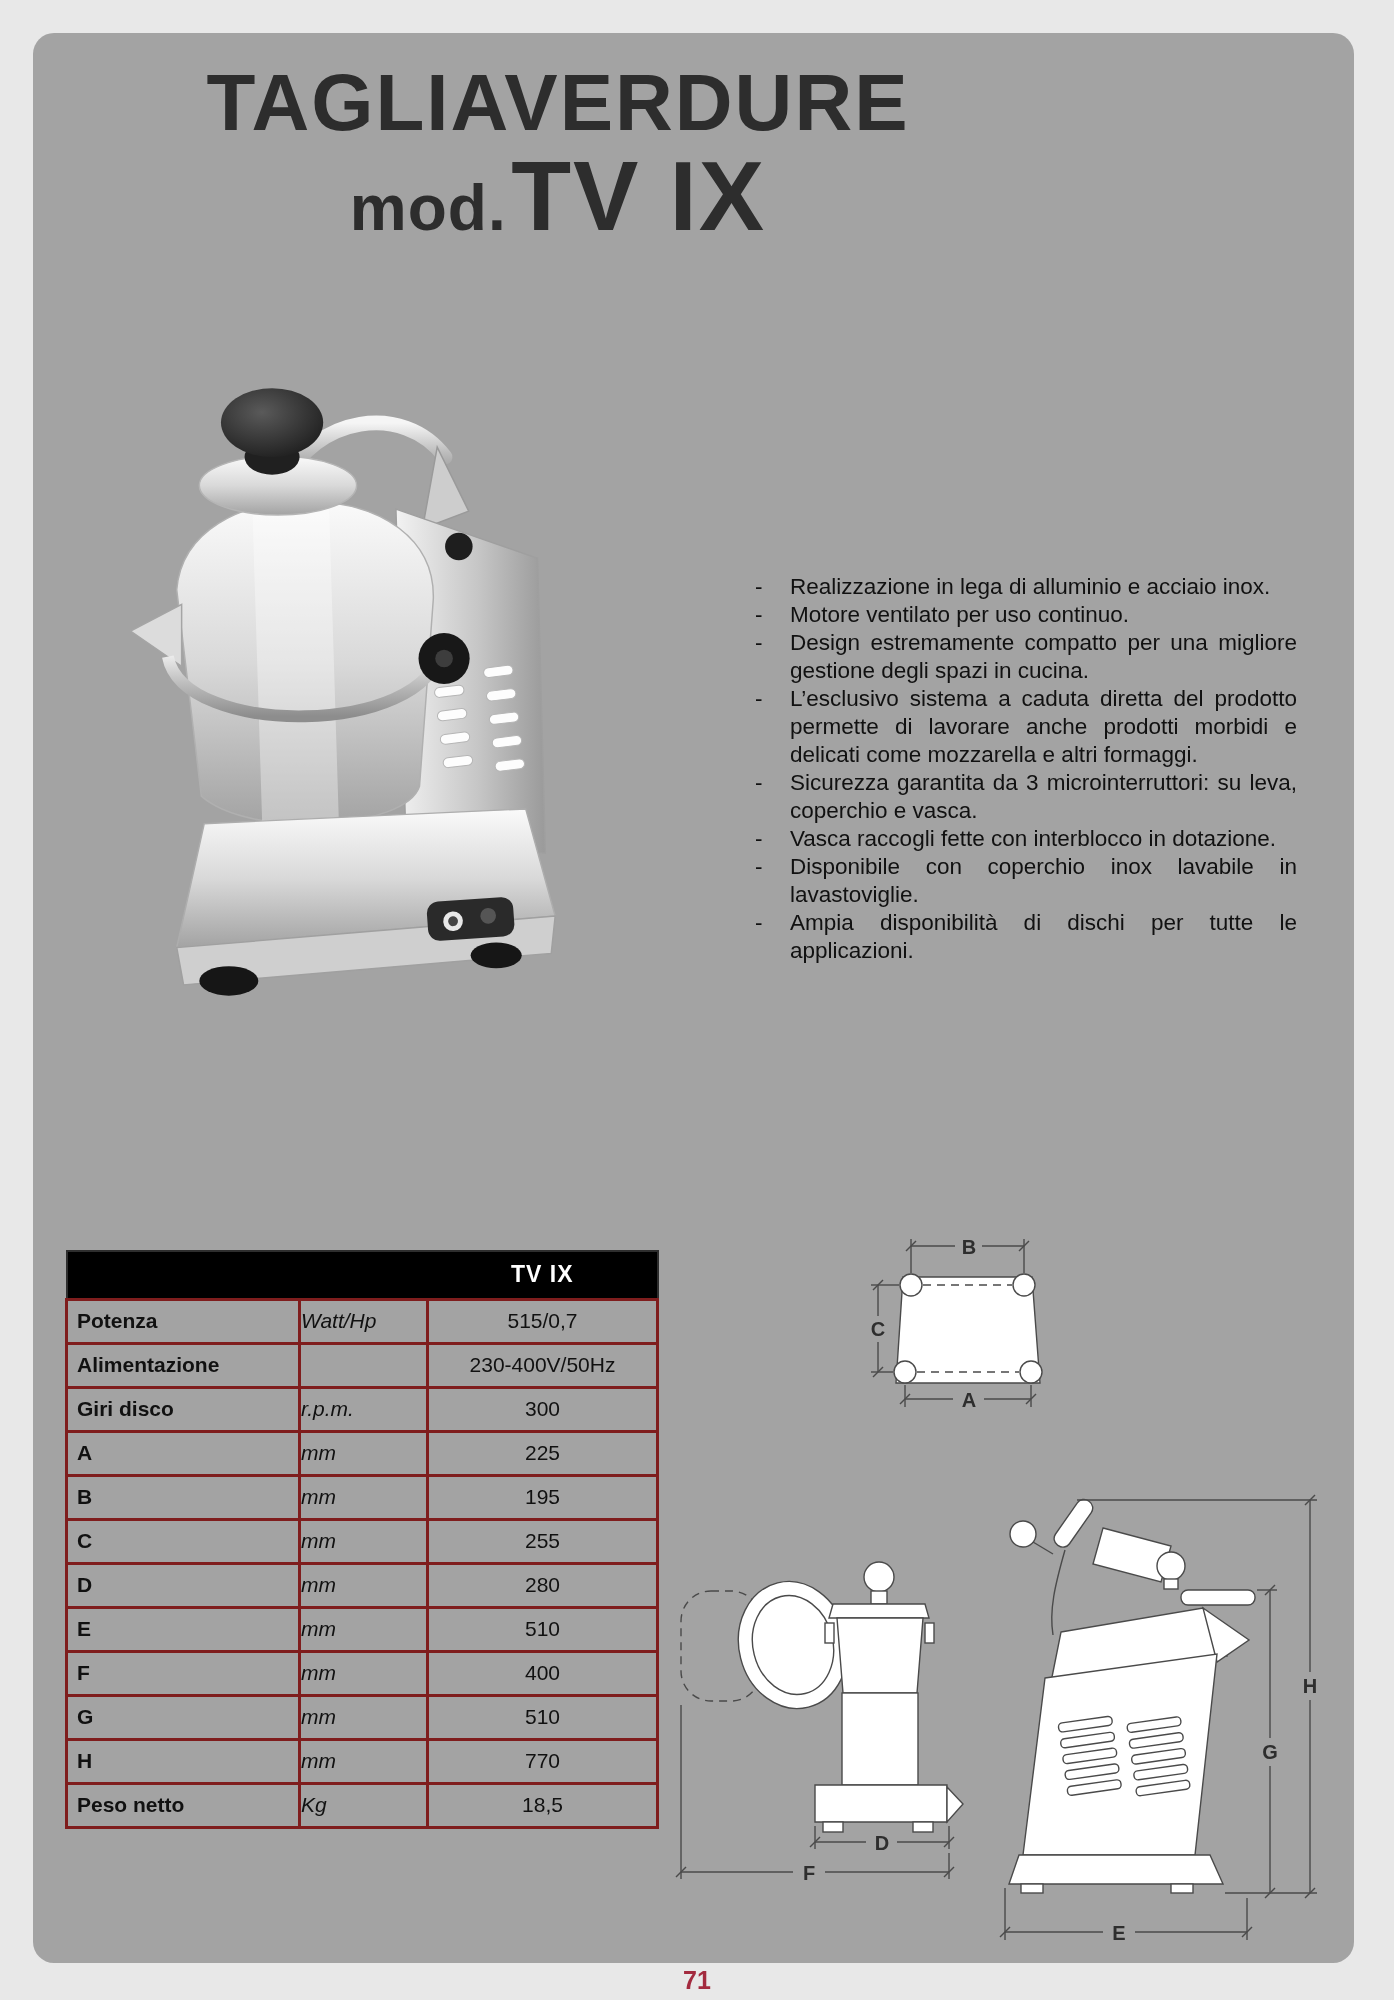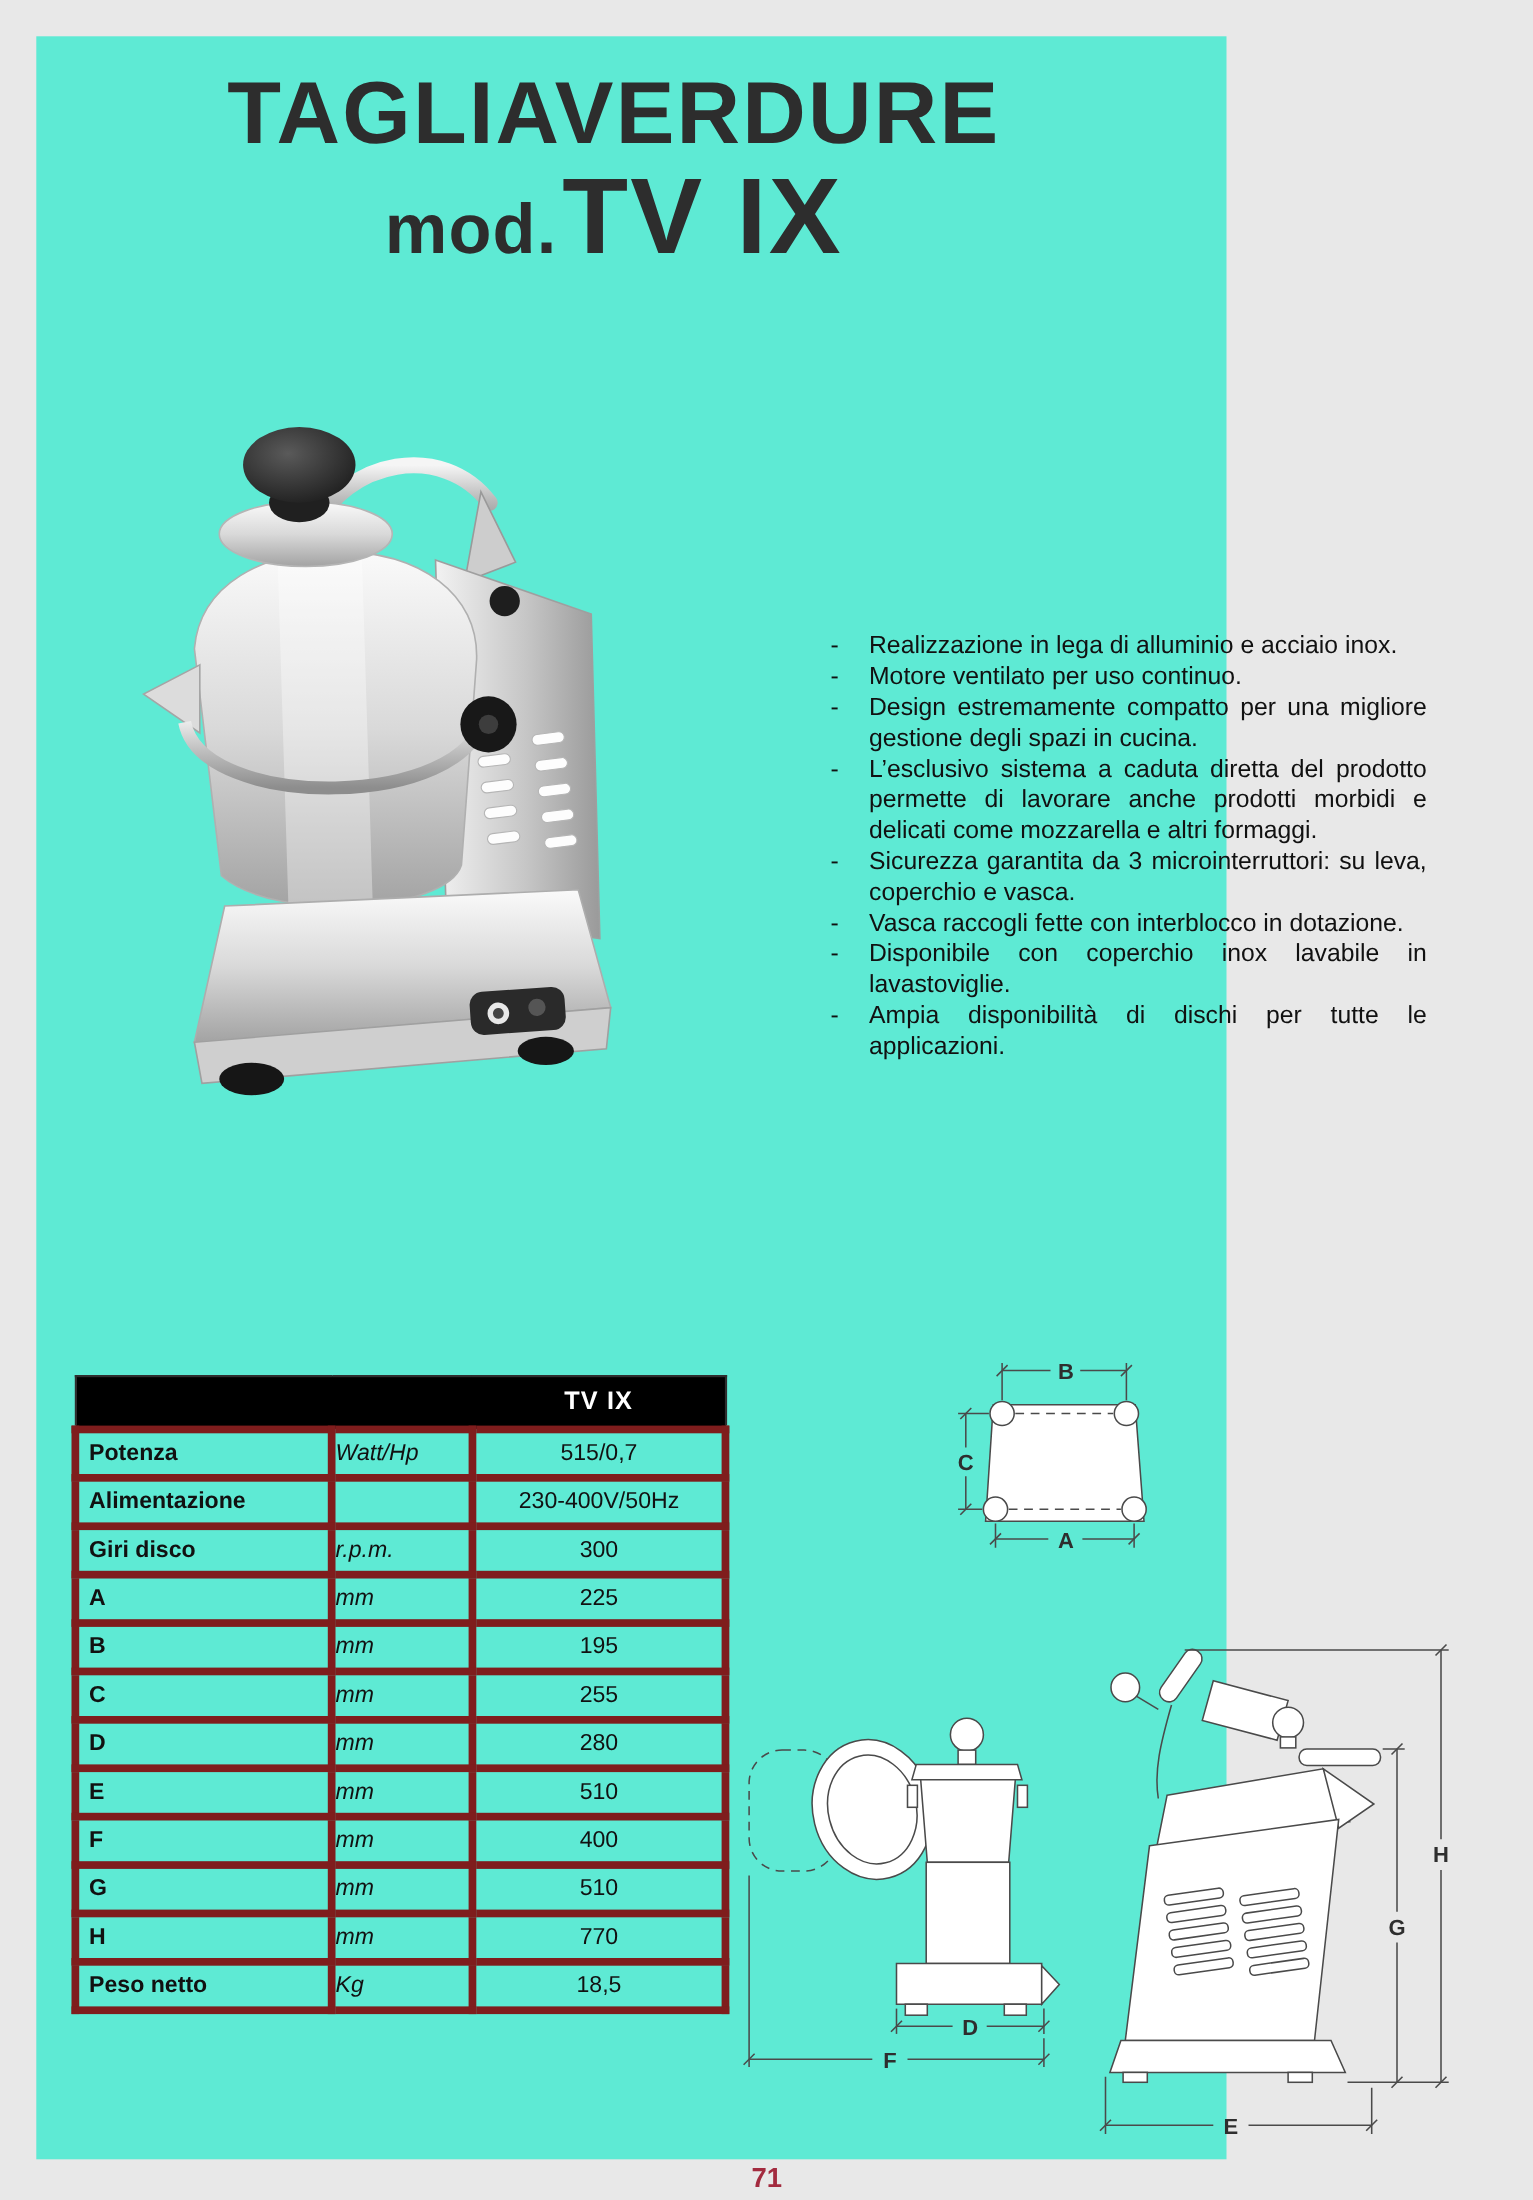--- a/index.html
+++ b/index.html
@@ -1,36 +1,36 @@
 <!DOCTYPE html>
 <html><head>
 <meta charset="utf-8">
 <style>
   * { margin:0; padding:0; box-sizing:border-box; }
   html,body { background:#e8e8e8; font-family:"Liberation Sans", sans-serif; }
   .canvas { position:relative; width:1394px; height:2000px; background:#e8e8e8; overflow:hidden; }
-  .sheet { position:absolute; left:33px; top:33px; width:1082px; height:1930px; background:#5eead4; }
+  .sheet { position:absolute; left:33px; top:33px; width:1321px; height:1930px; background:#a3a3a3;border-radius:21px; }
 
   
   .title-block { position:absolute; left:20px; top:28px; width:1010px; text-align:center; color:#2d2d2d; }
   .title-main { font-size:80px; font-weight:bold; letter-spacing:2px; line-height:1.05; }
   .title-sub { margin-top:2px; font-weight:bold; line-height:1.0; }
   .title-sub .mod { font-size:64px; letter-spacing:1px; }
   .title-sub .model { font-size:98px; letter-spacing:2px; }
 
   
   .features { position:absolute; left:719px; top:540px; width:545px; font-size:22.5px; line-height:28px; color:#111; }
   .feature-item { position:relative; padding-left:38px; text-align:justify; }
   .feature-item .dash { position:absolute; left:3px; top:0; }
   .opzionale { font-weight:bold; }
 
   
   .spec-table { position:absolute; left:32px; top:1217px; width:591px; border-collapse:collapse; font-size:21px; color:#111; border:2px solid #2e2e2e; table-layout:fixed; }
   .spec-table col.c1 { width:233px; } .spec-table col.c2 { width:128px; } .spec-table col.c3 { width:230px; }
-  .spec-table td, .spec-table th { border:7px solid #7f1d1d; height:44px; vertical-align:middle; }
+  .spec-table td, .spec-table th { border:3px solid #7f1d1d; height:44px; vertical-align:middle; }
   .spec-table thead th { background:#000000; border:1px solid #000000; height:48px; }
   .hdr-model { color:#ffffff; font-size:23px; font-weight:bold; text-align:center; letter-spacing:1px; }
   .spec-table td.lbl { font-weight:bold; padding-left:9px; text-align:left; }
   .spec-table td.unit { font-style:italic; text-align:left;margin-left:40px; }
   .spec-table td.val { text-align:center; }
 
   
   .diagram { position:absolute; }
   .dg-top   { left:832px; top:1182px; }
   .dg-front { left:632px; top:1492px; }

